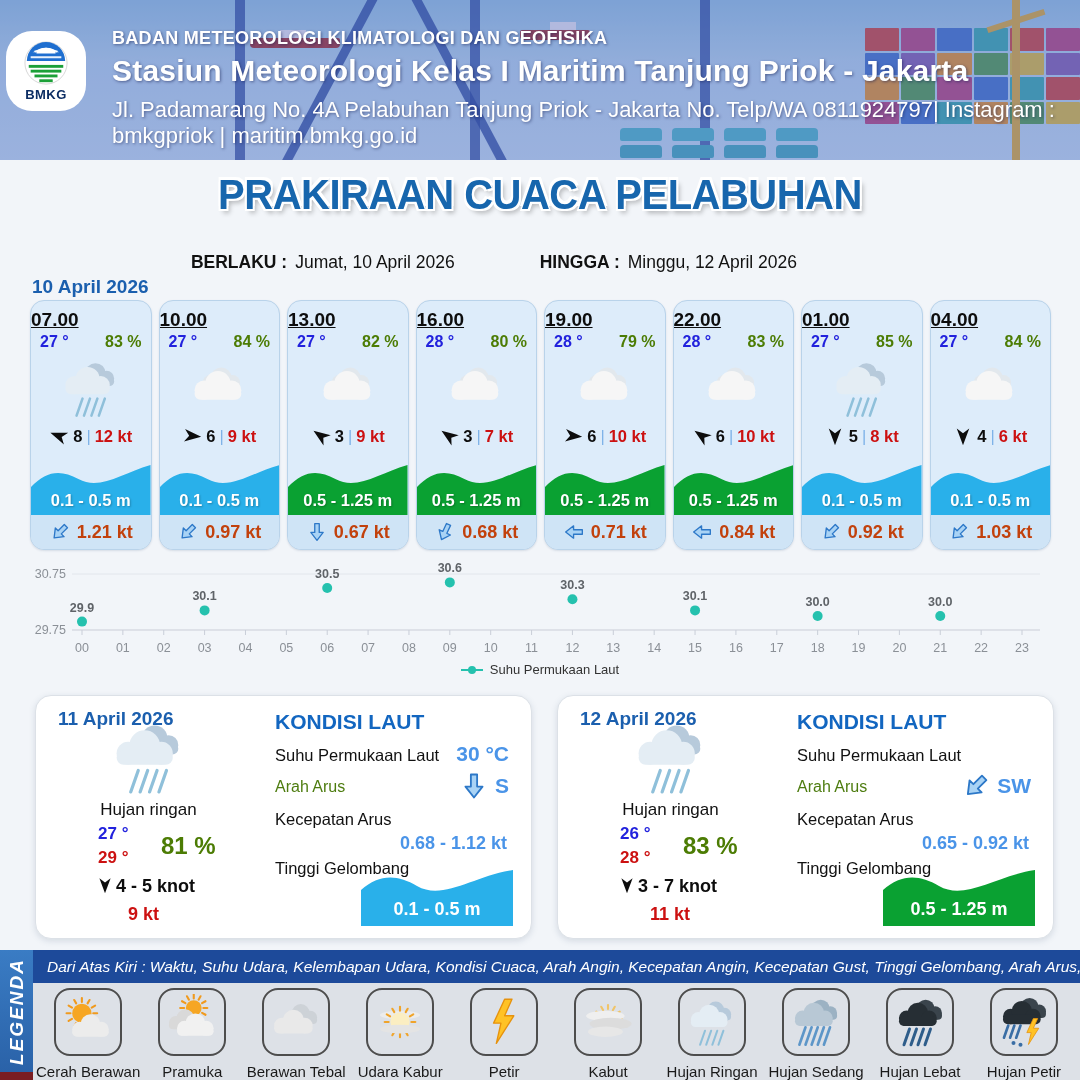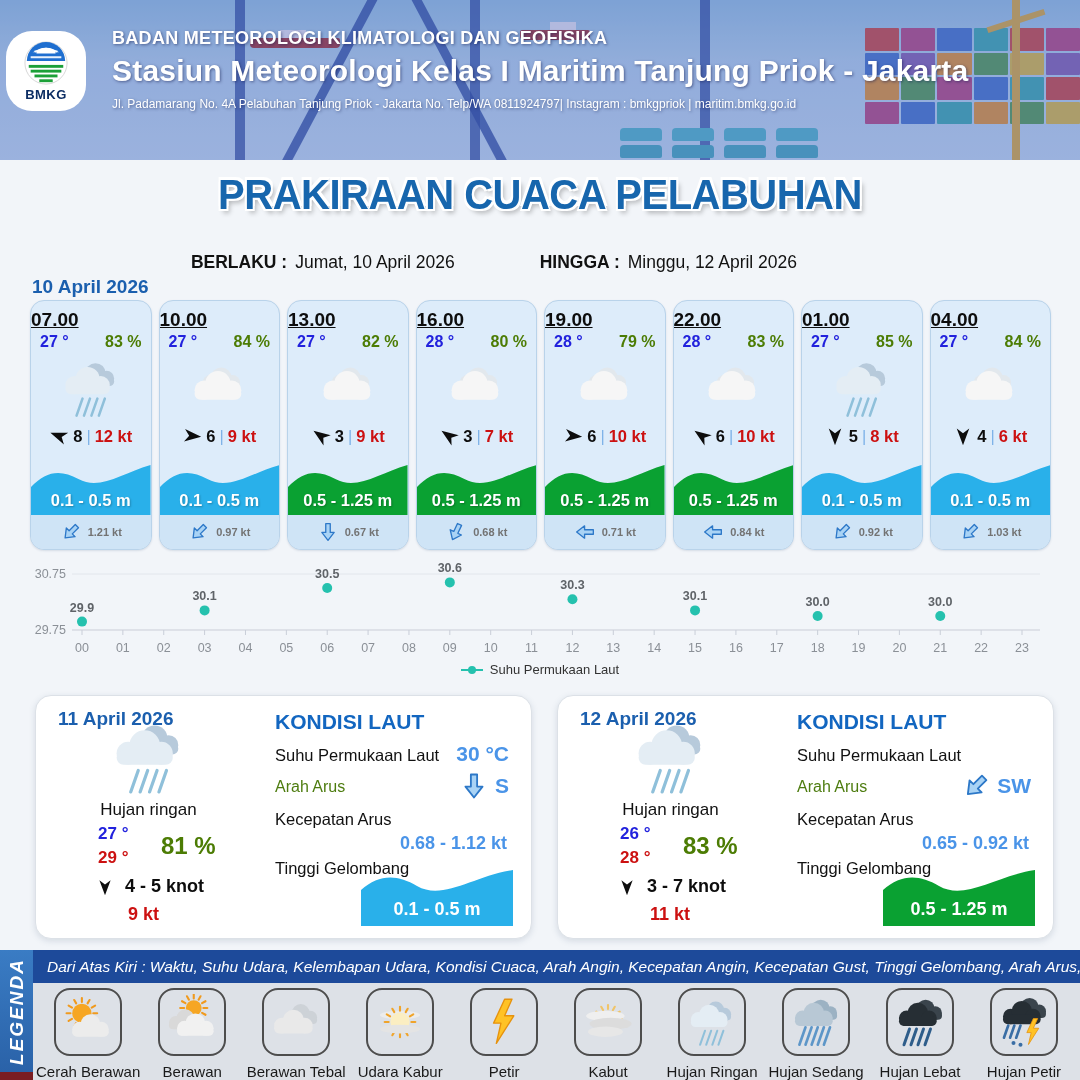--- a/index.html
+++ b/index.html
@@ -25,21 +25,21 @@
   .seats{left:620px;top:128px;display:flex;gap:10px;}
   .seats i{display:block;width:42px;height:13px;background:#55c4cf;border-radius:4px 4px 2px 2px;box-shadow:0 17px 0 #49b5c2;}
   .hoverlay{left:0;top:0;width:1080px;height:160px;background:rgba(72,88,180,.38);}
   .logo-pill{left:6px;top:31px;width:80px;height:80px;background:#fff;border-radius:26px;
              display:flex;flex-direction:column;align-items:center;justify-content:center;z-index:5;}
   .logo-pill svg{width:46px;height:46px;}
   .logo-txt{font-size:13px;font-weight:bold;color:#0c2d63;letter-spacing:.5px;margin-top:1px;}
   .header-text{left:112px;top:28px;color:#fff;z-index:5;text-shadow:1px 1px 3px rgba(20,30,80,.55);}
   .h-line1{font-size:18px;font-weight:bold;letter-spacing:.3px;}
   .h-line2{font-size:30px;font-weight:bold;margin-top:5px;letter-spacing:.2px;}
-  .h-line3{font-size:12px;margin-top:9px;}
+  .h-line3{font-size:22px;margin-top:9px;}
 
   
   .main-title{position:absolute;left:0;top:172px;width:1080px;text-align:center;
       font-size:40px;font-weight:bold;letter-spacing:-.5px;color:#1766ad;transform:scaleY(1.04);
       text-shadow:2px 2px 0 #fff,-2px 2px 0 #fff,2px -2px 0 #fff,-2px -2px 0 #fff,3px 4px 5px rgba(0,0,0,.28);}
   .sub-title{position:absolute;left:0;top:212px;width:1080px;text-align:center;
       font-size:29px;font-weight:bold;color:#3fa9f5;
       text-shadow:1px 1px 0 #fff,2px 3px 4px rgba(0,0,0,.18);}
   .validity{position:absolute;left:0;top:252px;width:988px;display:flex;justify-content:center;gap:85px;
       font-size:17.5px;color:#111;}
@@ -62,40 +62,40 @@
   .fc-wn{color:#0d0d0d;} .fc-sep{color:#7fb3e8;font-weight:normal;} .fc-gust{color:#cc1111;}
   .fc-wave{position:absolute;left:0;bottom:34px;width:100%;height:58px;}
   .fc-wave svg{position:absolute;inset:0;width:100%;height:100%;}
   .fc-wave.blue path{fill:#29b0ea;} .fc-wave.green path{fill:#0aa132;}
   .fc-wave span{position:absolute;left:0;bottom:5px;width:100%;text-align:center;color:#fff;
                 font-size:16.5px;font-weight:bold;text-shadow:1px 1px 2px rgba(0,0,0,.25);}
   .fc-cur{position:absolute;left:0;bottom:0;width:100%;height:34px;background:#cfe4f6;
           display:flex;align-items:center;justify-content:center;gap:6px;}
   .cur-wrap{display:inline-flex;width:22px;height:20px;}
   .cur-wrap svg{width:22px;height:20px;fill:#a9d3f5;stroke:#2d78c8;stroke-width:1.6;stroke-linejoin:round;}
-  .fc-curv{color:#737373;font-size:11px;font-weight:bold;}
+  .fc-curv{color:#c2410c;font-size:18px;font-weight:bold;}
 
   
   .chart-wrap{position:absolute;left:30px;top:556px;width:1020px;height:130px;}
   .chart-legend{position:absolute;left:0;top:662px;width:1080px;display:flex;align-items:center;
                 justify-content:center;gap:7px;font-size:13px;color:#333;}
 
   
   .summary-row{position:absolute;left:35px;top:695px;display:flex;gap:25px;}
   .scard{width:495px;height:242px;background:#fff;border:1px solid #dce1e7;border-radius:16px;
          box-shadow:0 2px 6px rgba(80,100,130,.18);position:relative;}
   .sc-left{position:absolute;left:0;top:0;width:225px;height:100%;}
   .sc-date{position:absolute;left:22px;top:12px;font-size:19px;font-weight:bold;color:#1b5fae;}
   .sc-ico{position:absolute;left:58px;top:18px;width:110px;height:86px;}
   .sc-ico svg{width:100%;height:100%;}
   .sc-cond{position:absolute;left:0;top:104px;width:100%;text-align:center;font-size:17px;color:#111;}
   .sc-tmin{position:absolute;left:62px;top:128px;font-size:17px;font-weight:bold;color:#2222dd;}
   .sc-tmax{position:absolute;left:62px;top:152px;font-size:17px;font-weight:bold;color:#cc1111;}
   .sc-hum{position:absolute;left:125px;top:136px;font-size:24px;font-weight:bold;color:#4c7c04;}
-  .sc-wind{position:absolute;left:60px;top:180px;display:flex;align-items:center;gap:11px;
+  .sc-wind{position:absolute;left:60px;top:180px;display:flex;gap:2px;
            font-size:18px;font-weight:bold;color:#0d0d0d;}
   .sc-wind .dart-wrap{width:18px;height:18px;} .sc-wind .dart-wrap svg{width:18px;height:18px;}
   .sc-gust{position:absolute;left:92px;top:208px;font-size:18px;font-weight:bold;color:#cc1111;}
   .sc-right{position:absolute;left:225px;top:0;right:0;height:100%;}
   .kl-title{position:absolute;left:14px;top:14px;font-size:21px;font-weight:bold;color:#1266c0;}
   .kl-row1{position:absolute;left:14px;top:50px;font-size:16.5px;color:#111;}
   .kl-sst{position:absolute;right:22px;top:46px;font-size:21px;font-weight:bold;color:#4a94e8;}
   .kl-row2{position:absolute;left:14px;top:82px;font-size:16px;color:#4d7c0f;}
   .kl-dir{position:absolute;right:22px;top:76px;display:flex;align-items:center;gap:6px;
           font-size:21px;font-weight:bold;color:#4a94e8;}
@@ -849,21 +849,21 @@
                 <rect x="2" y="13" width="44" height="11" rx="5.5"></rect>
               </g>
               <g transform="translate(13,25) scale(0.95)" fill="#f1f1f1">
                 <circle cx="11" cy="15" r="9"></circle>
                 <circle cx="24" cy="9" r="12"></circle>
                 <circle cx="37" cy="15" r="9"></circle>
                 <rect x="2" y="13" width="44" height="11" rx="5.5"></rect>
               </g>
             </svg>
           </div>
-          <div class="leg-lab">Berawan</div>
+          <div class="leg-lab">Pramuka</div>
         </div>
         <div class="leg-item">
           <div class="leg-box">
             <svg viewBox="0 0 64 64" xmlns="http://www.w3.org/2000/svg">
               <g transform="translate(17,14) scale(0.85)" fill="#cdd2d7">
                 <circle cx="11" cy="15" r="9"></circle>
                 <circle cx="24" cy="9" r="12"></circle>
                 <circle cx="37" cy="15" r="9"></circle>
                 <rect x="2" y="13" width="44" height="11" rx="5.5"></rect>
               </g>

